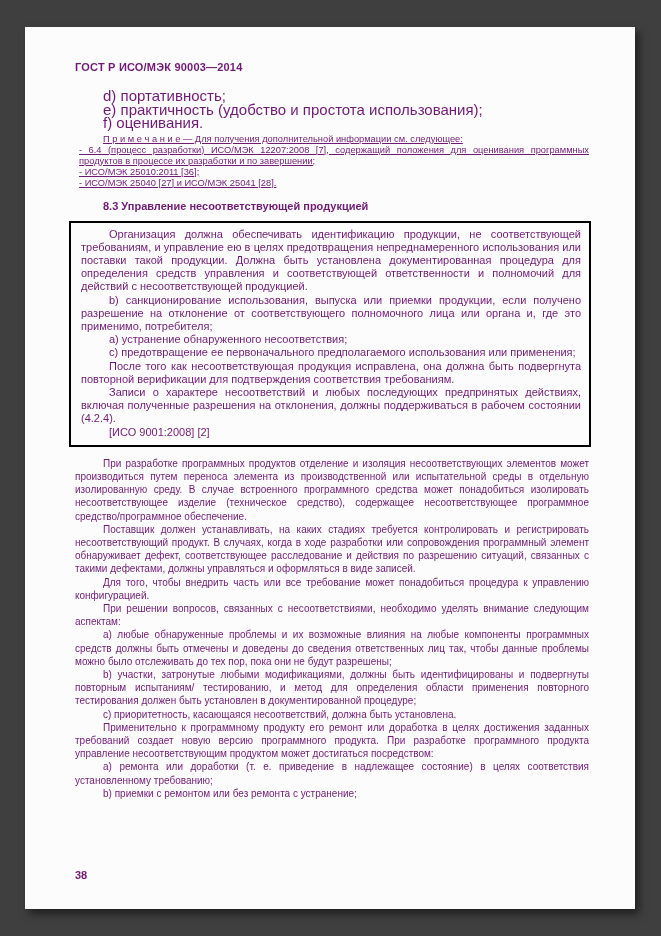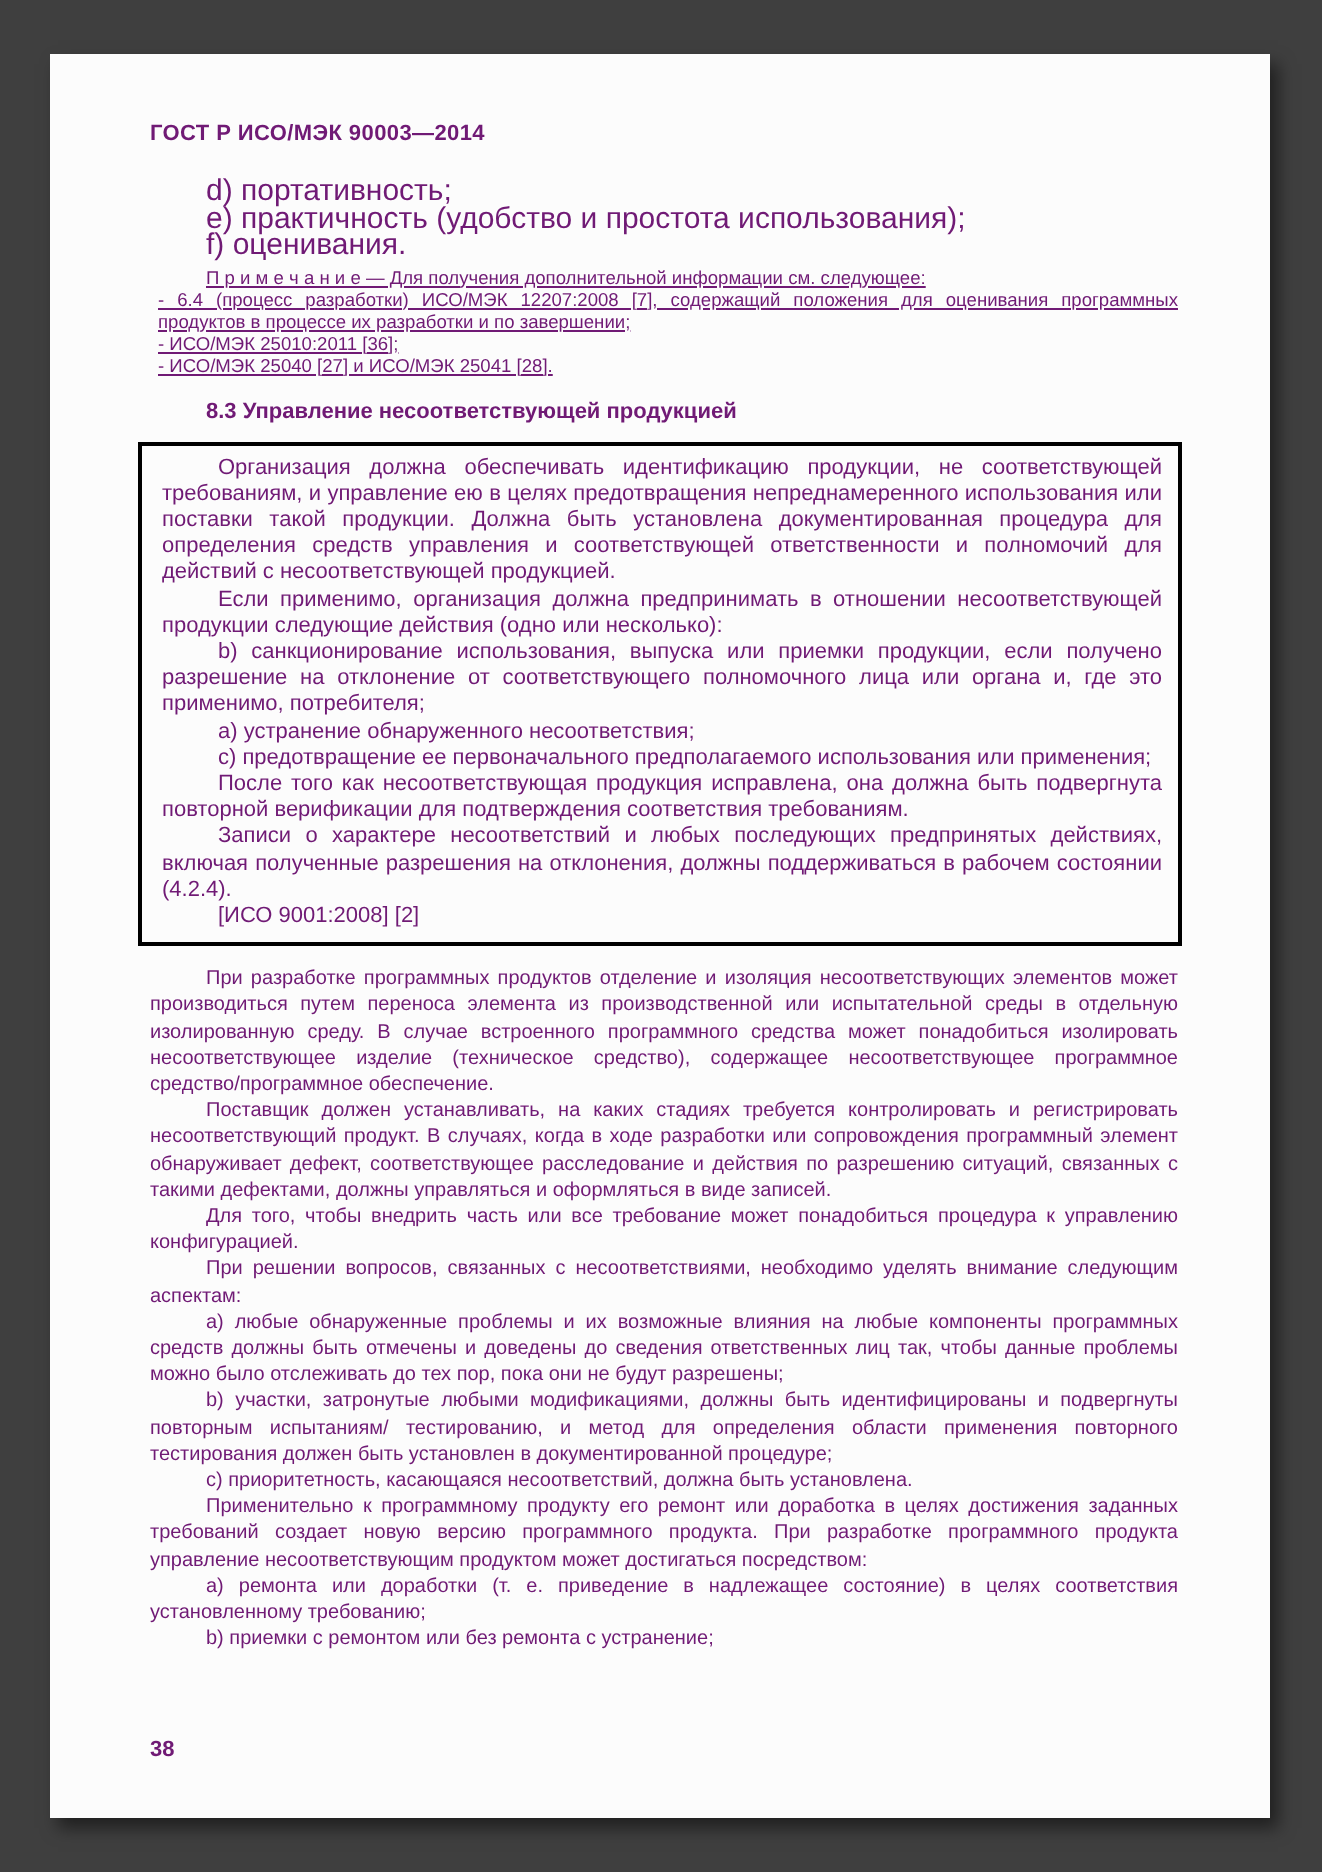--- a/index.html
+++ b/index.html
@@ -98,21 +98,20 @@
       <p class="note-intro">П р и м е ч а н и е  — Для получения дополнительной информации см. следующее:</p>
       <p class="note-item">- 6.4 (процесс разработки) ИСО/МЭК 12207:2008 [7], содержащий положения для оценивания программных продуктов в процессе их разработки и по завершении;</p>
       <p class="note-item">- ИСО/МЭК 25010:2011 [36];</p>
       <p class="note-item">- ИСО/МЭК 25040 [27] и ИСО/МЭК 25041 [28].</p>
     </div>
 
     <h3 class="heading">8.3 Управление несоответствующей продукцией</h3>
 
     <div class="quote-box">
       <p>Организация должна обеспечивать идентификацию продукции, не соответствующей требованиям, и управление ею в целях предотвращения непреднамеренного использования или поставки такой продукции. Должна быть установлена документированная процедура для определения средств управления и соответствующей ответственности и полномочий для действий с несоответствующей продукцией.</p>
-      <p>Если применимо, организация должна предпринимать в отношении несоответствующей продукции следующие действия (одно или несколько):</p>
       <p>b) санкционирование использования, выпуска или приемки продукции, если получено разрешение на отклонение от соответствующего полномочного лица или органа и, где это применимо, потребителя;</p>
       <p>а) устранение обнаруженного несоответствия;</p>
       <p>c) предотвращение ее первоначального предполагаемого использования или применения;</p>
       <p>После того как несоответствующая продукция исправлена, она должна быть подвергнута повторной верификации для подтверждения соответствия требованиям.</p>
       <p>Записи о характере несоответствий и любых последующих предпринятых действиях, включая полученные разрешения на отклонения, должны поддерживаться в рабочем состоянии (4.2.4).</p>
       <p class="cite">[ИСО 9001:2008] [2]</p>
     </div>
 
     <div class="bodytext">
       <p>При разработке программных продуктов отделение и изоляция несоответствующих элементов может производиться путем переноса элемента из производственной или испытательной среды в отдельную изолированную среду. В случае встроенного программного средства может понадобиться изолировать несоответствующее изделие (техническое средство), содержащее несоответствующее программное средство/программное обеспечение.</p>

